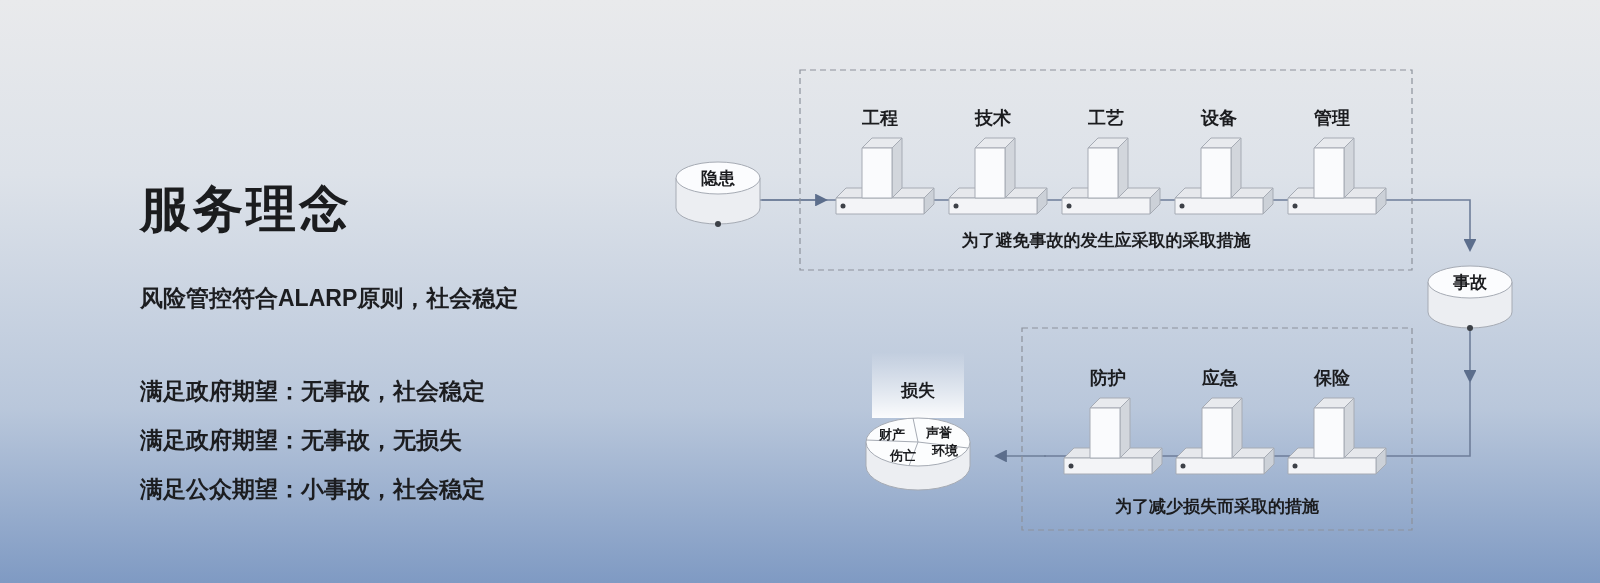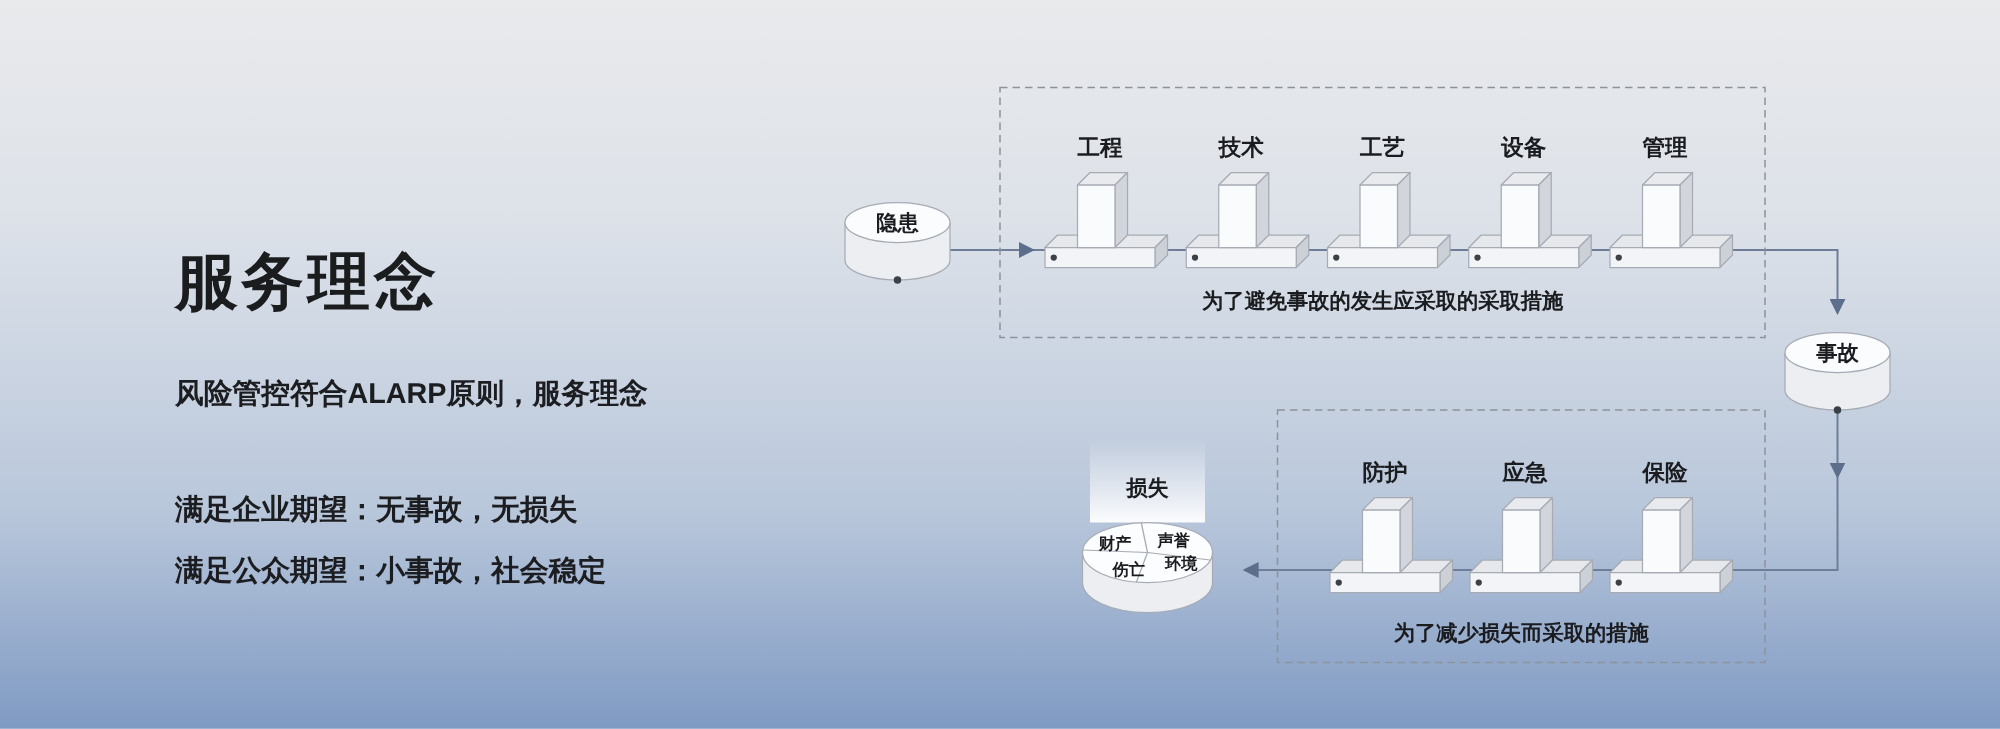--- a/index.html
+++ b/index.html
@@ -7,40 +7,41 @@
     width: 1600px; height: 583px;
     overflow: hidden;
     font-family: "Liberation Sans", sans-serif;
     background: linear-gradient(180deg, #e9eaec 0%, #dde2e9 30%, #b9c7db 70%, #7f9ac3 100%);
     position: relative;
   }
   .canvas { position: absolute; inset: 0; }
   .left-panel { position: absolute; left: 140px; top: 176px; color: #1c1d20; }
   .title {
     font-size: 50px; font-weight: 800; letter-spacing: 3px;
-    margin: 16px 0 40px 0; color: #1b1c1e;
+    margin: 0 0 40px 0; color: #1b1c1e;
   }
   .subtitle { font-size: 23px; font-weight: 700; margin: 0 0 62px 0; }
   .exp-line { font-size: 23px; font-weight: 700; margin: 0 0 18px 0; }
   .diagram-svg { position: absolute; left: 0; top: 0; }
   svg text {
     font-family: "Liberation Sans", sans-serif;
     font-weight: 700; fill: #1b1c1f;
   }
 </style>
 </head>
 <body>
 
 <div class="canvas">
 
   <div class="left-panel">
     <h1 class="title">服务理念</h1>
-    <p class="subtitle">风险管控符合ALARP原则，服务理念</p>
+    <p class="subtitle">风险管控符合ALARP原则，社会稳定</p>
     <div>
-      <p class="exp-line">满足企业期望：无事故，无损失</p>
+      <p class="exp-line">满足政府期望：无事故，社会稳定</p>
+      <p class="exp-line">满足政府期望：无事故，无损失</p>
       <p class="exp-line">满足公众期望：小事故，社会稳定</p>
     </div>
   </div>
 
   <svg class="diagram-svg" width="1600" height="583" viewBox="0 0 1600 583">
     <defs>
       <linearGradient id="glowGrad" x1="0" y1="0" x2="0" y2="1">
         <stop offset="0" stop-color="#ffffff" stop-opacity="0"></stop>
         <stop offset="1" stop-color="#ffffff" stop-opacity="0.95"></stop>
       </linearGradient>

